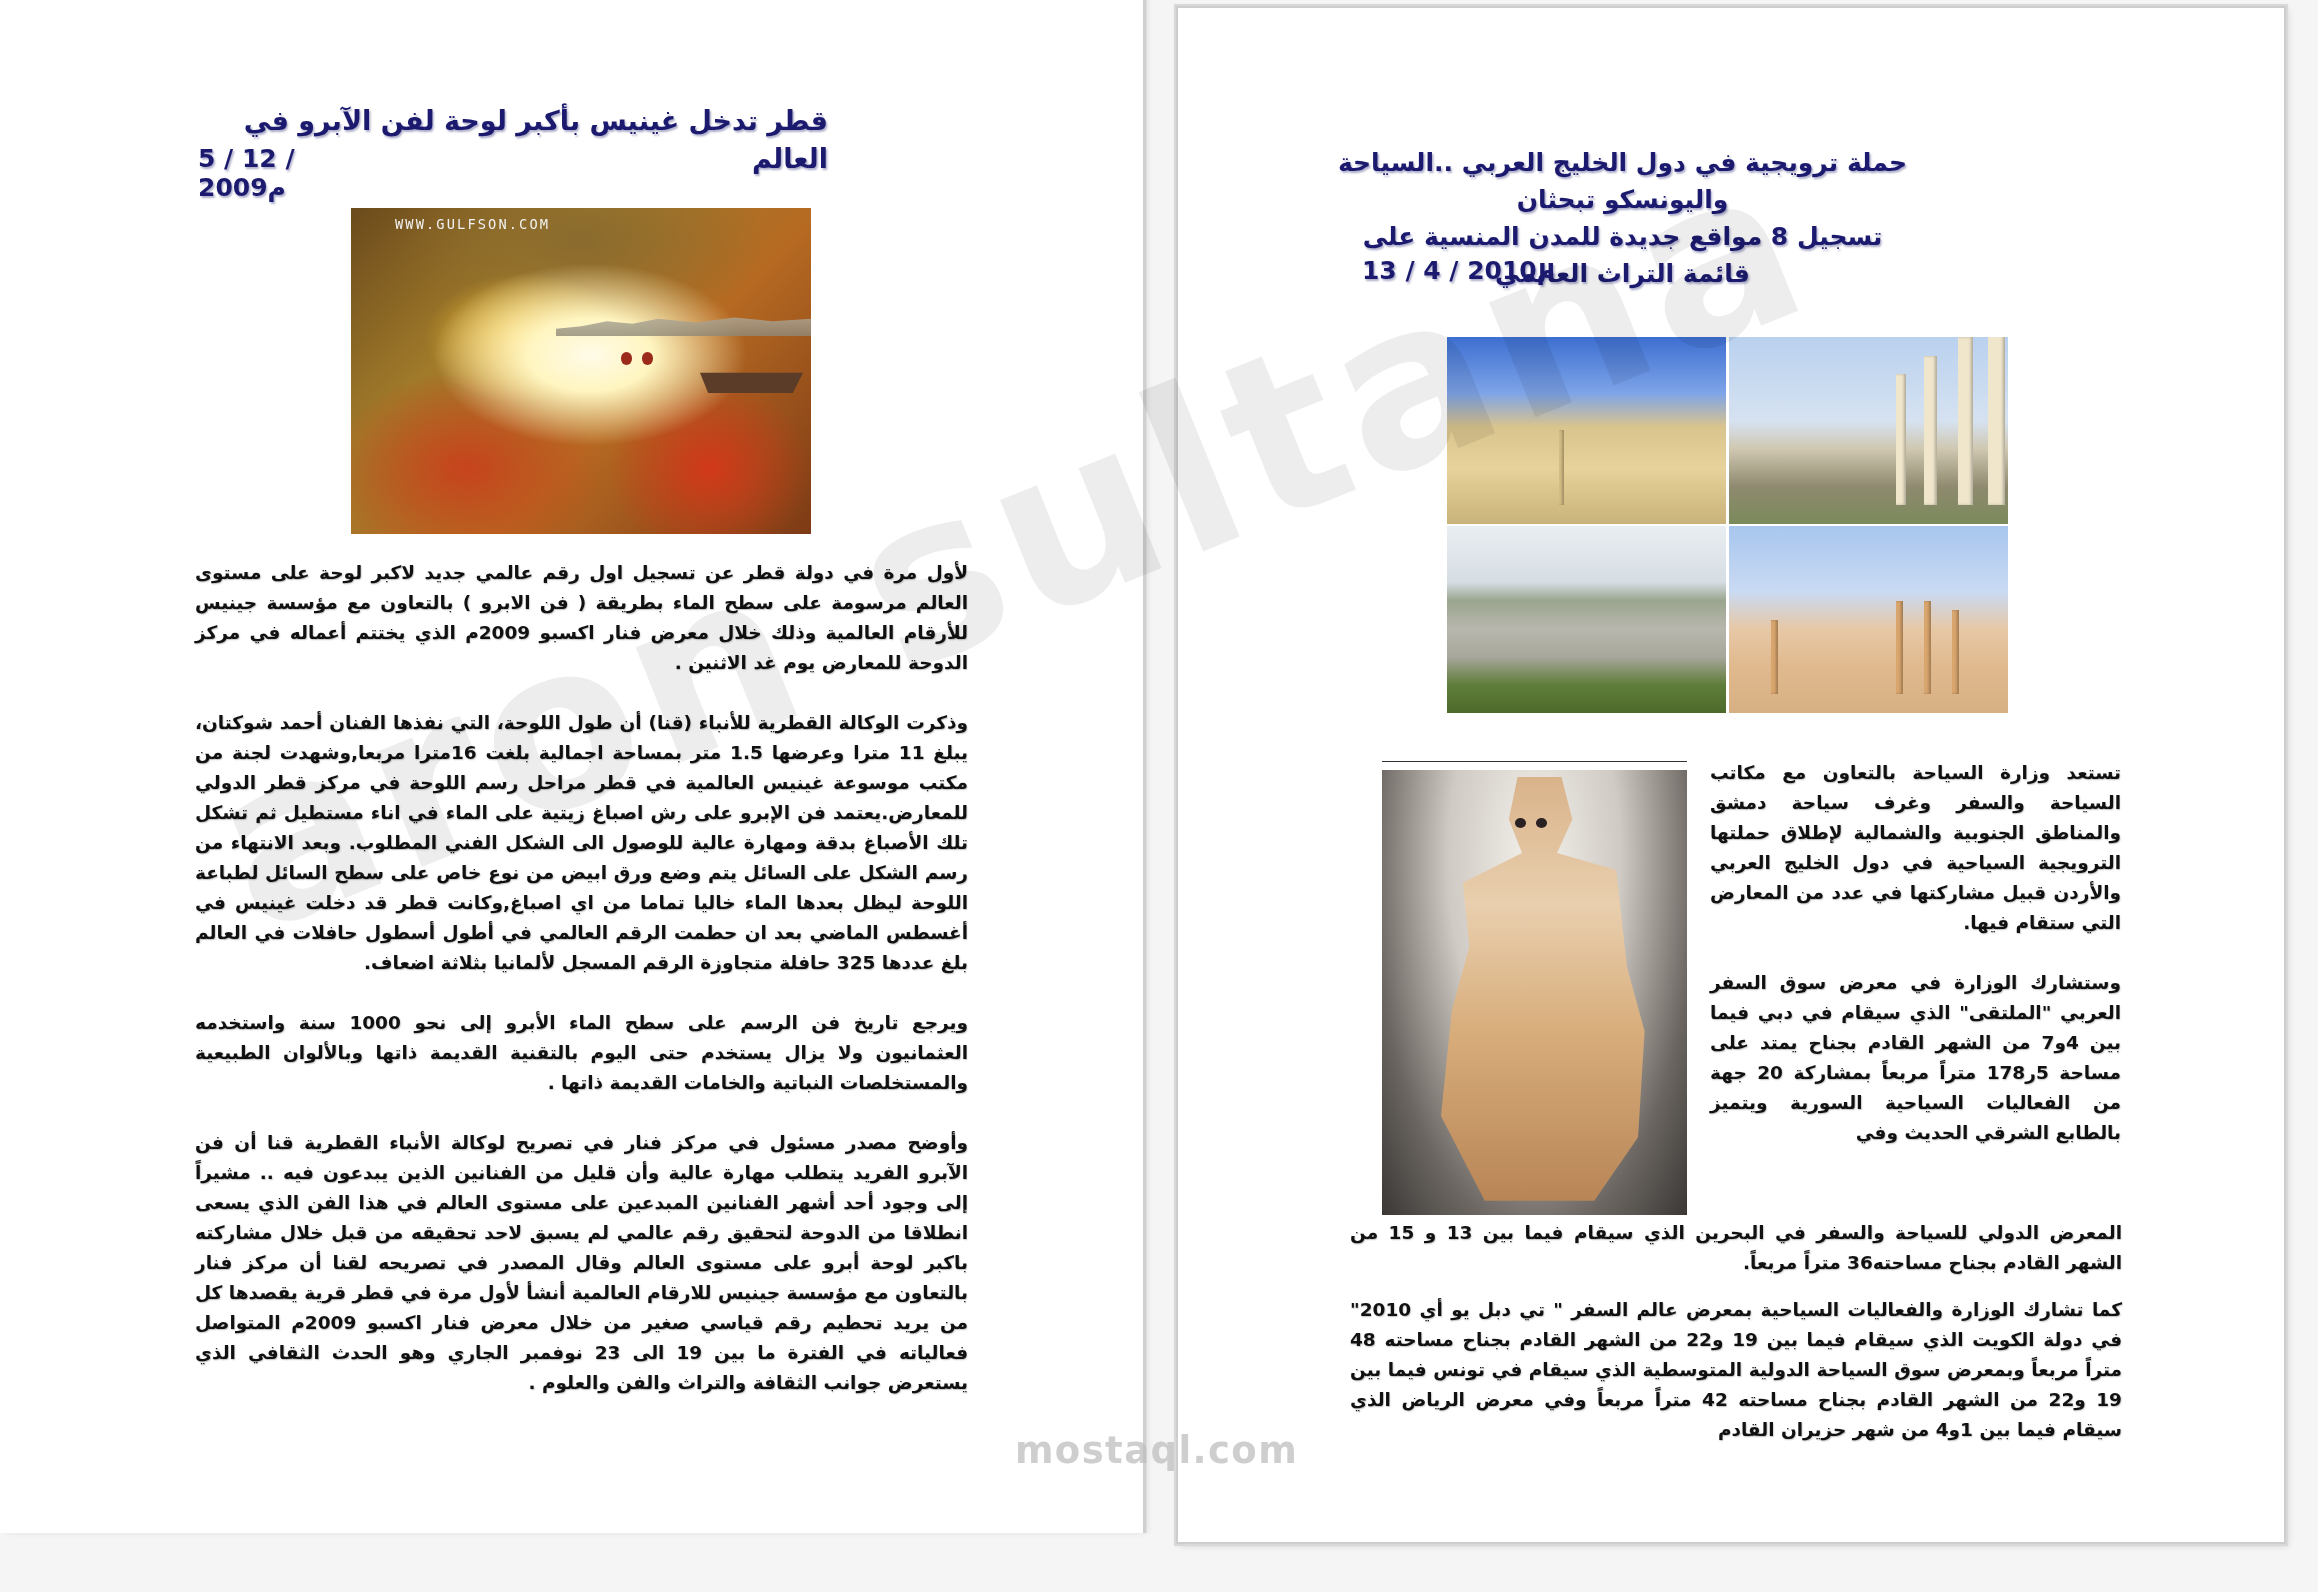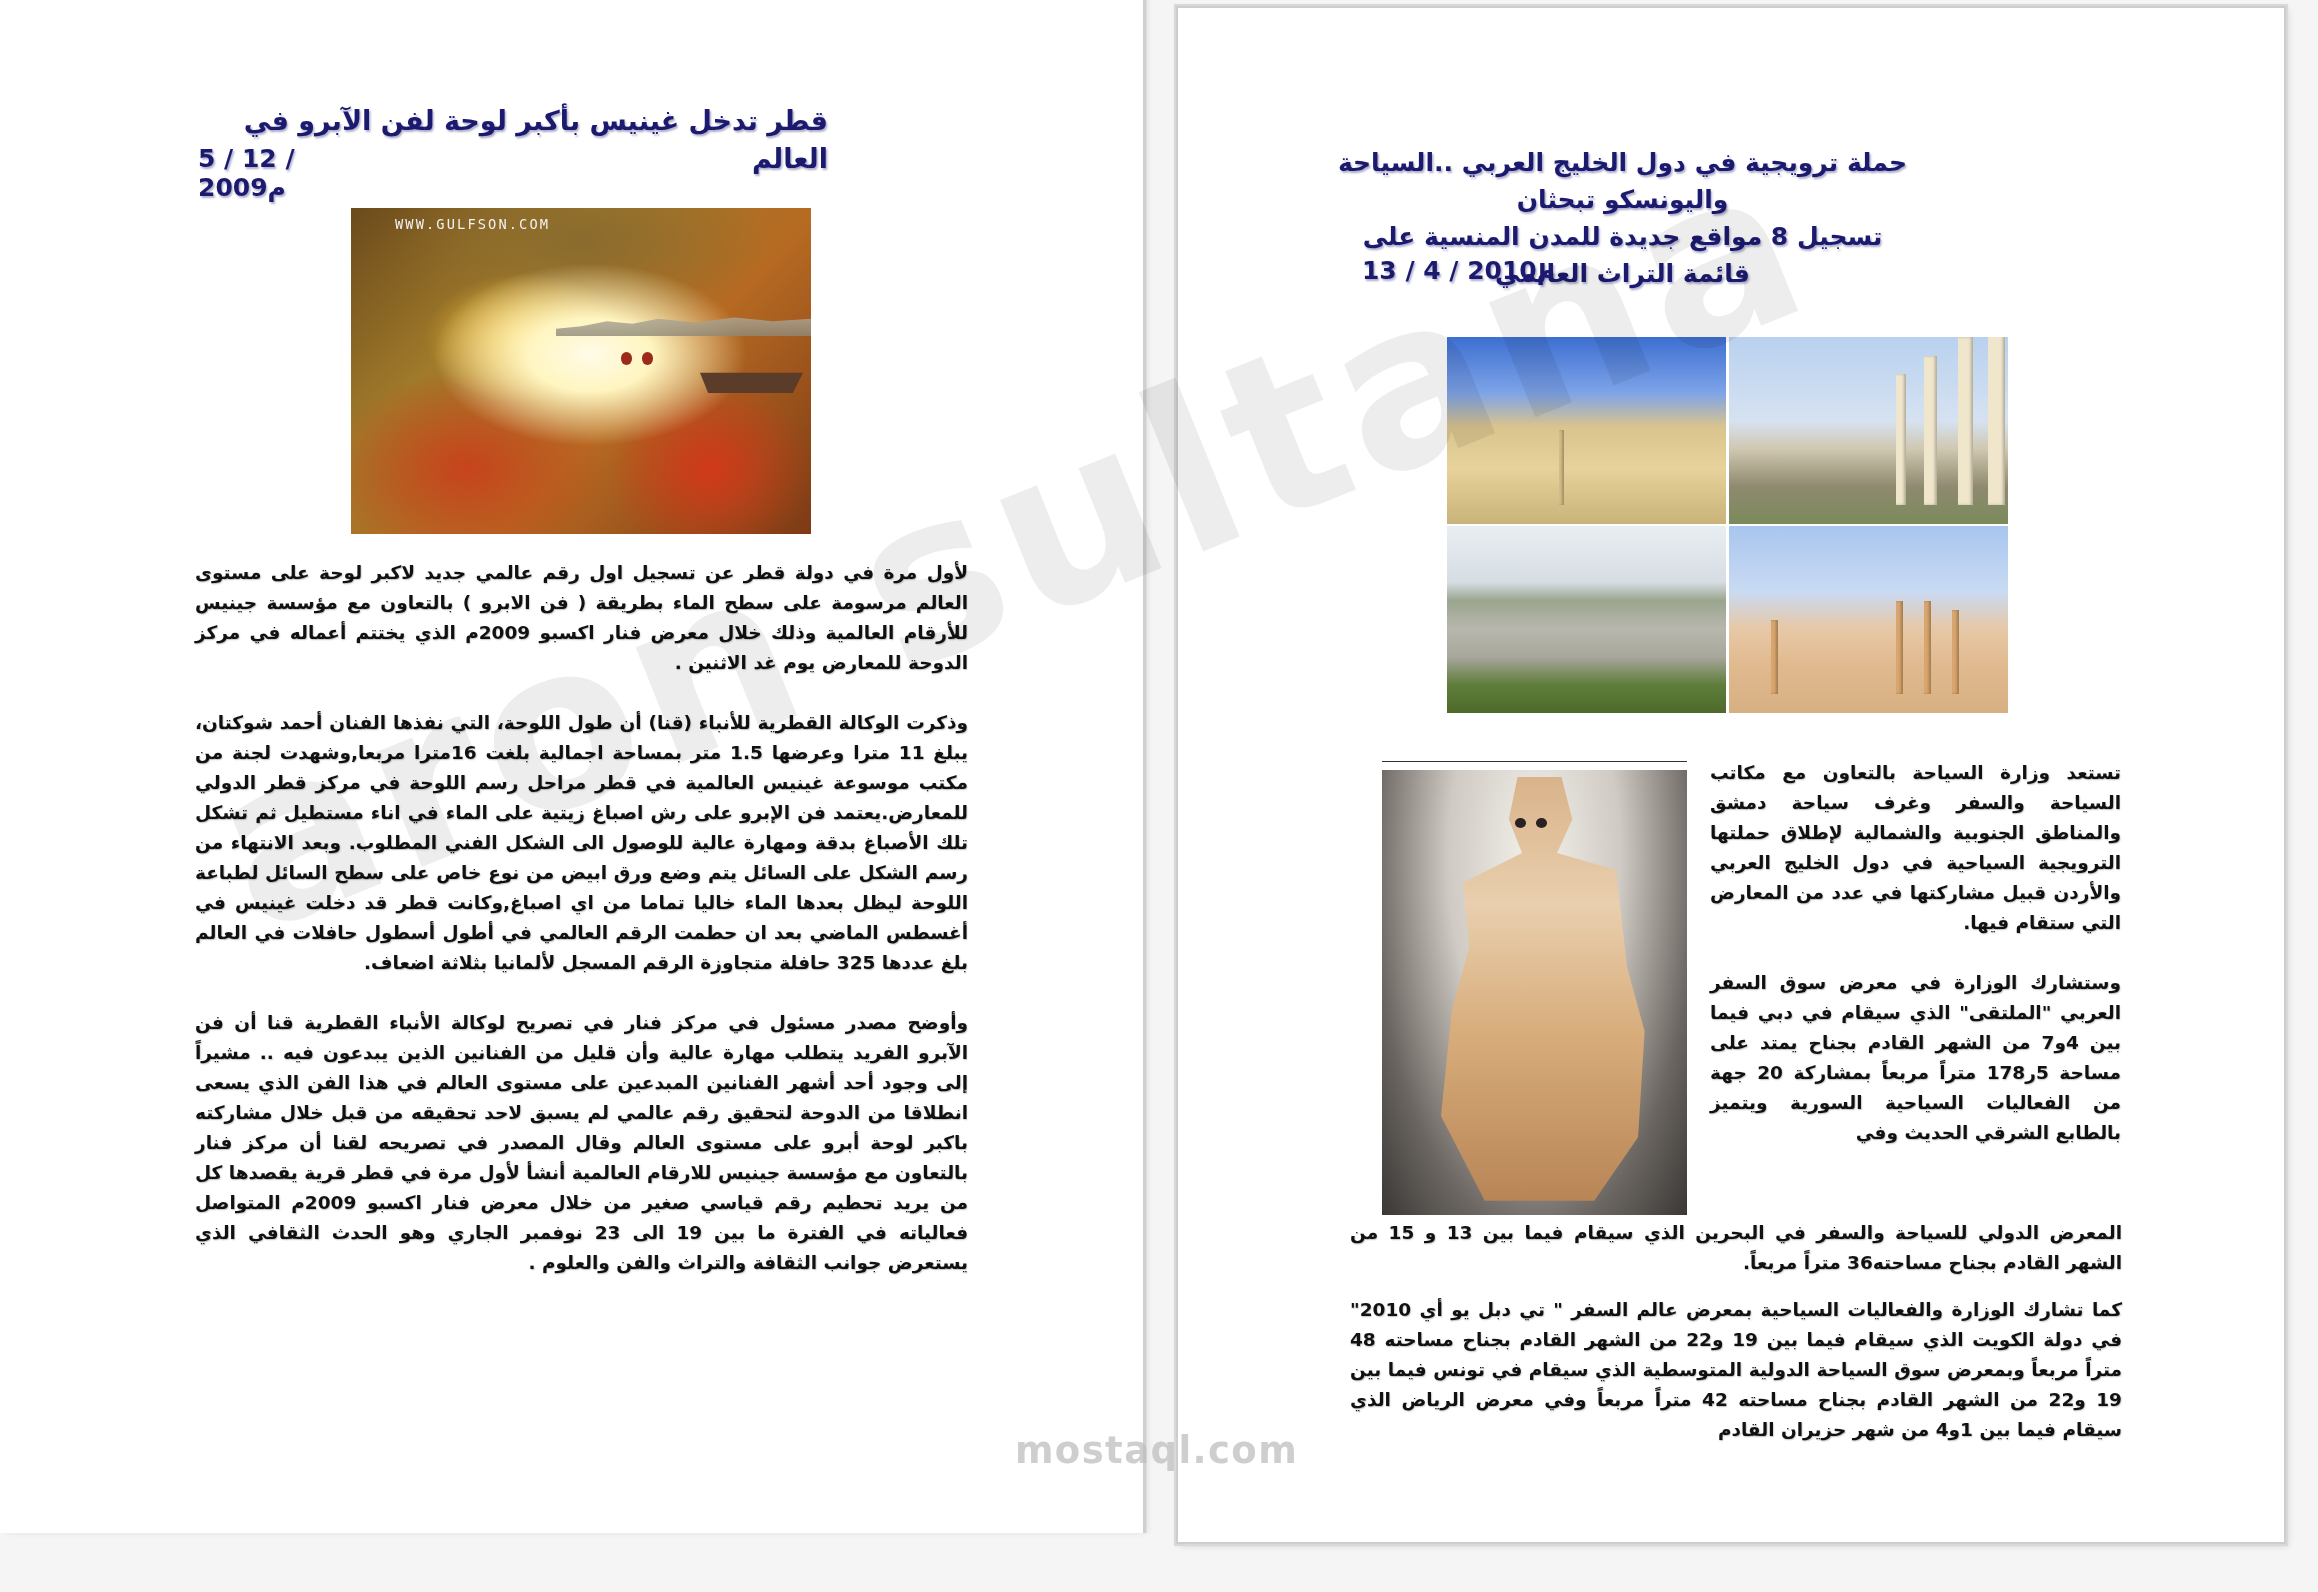--- a/index.html
+++ b/index.html
@@ -117,20 +117,21 @@
       <span class="wm-site">WWW.GULFSON.COM</span>
       <div class="skyline"></div>
       <div class="buoy" style="left:270px"></div>
       <div class="buoy" style="left:291px"></div>
       <div class="ship"></div>
     </div>
 
     <div class="body-text left-body">
       <p>لأول مرة في دولة قطر عن تسجيل اول رقم عالمي جديد لاكبر لوحة على مستوى العالم مرسومة على سطح الماء بطريقة ( فن الابرو ) بالتعاون مع مؤسسة جينيس للأرقام العالمية وذلك خلال معرض فنار اكسبو 2009م الذي يختتم أعماله في مركز الدوحة للمعارض يوم غد الاثنين .</p>
       <p>وذكرت الوكالة القطرية للأنباء (قنا) أن طول اللوحة، التي نفذها الفنان أحمد شوكتان، يبلغ 11 مترا وعرضها 1.5 متر بمساحة اجمالية بلغت 16مترا مربعا,وشهدت لجنة من مكتب موسوعة غينيس العالمية في قطر مراحل رسم اللوحة في مركز قطر الدولي للمعارض.يعتمد فن الإبرو على رش اصباغ زيتية على الماء في اناء مستطيل ثم تشكل تلك الأصباغ بدقة ومهارة عالية للوصول الى الشكل الفني المطلوب. وبعد الانتهاء من رسم الشكل على السائل يتم وضع ورق ابيض من نوع خاص على سطح السائل لطباعة اللوحة ليظل بعدها الماء خاليا تماما من اي اصباغ,وكانت قطر قد دخلت غينيس في أغسطس الماضي بعد ان حطمت الرقم العالمي في أطول أسطول حافلات في العالم بلغ عددها 325 حافلة متجاوزة الرقم المسجل لألمانيا بثلاثة اضعاف.</p>
+      <p>ويرجع تاريخ فن الرسم على سطح الماء الأبرو إلى نحو 1000 سنة واستخدمه العثمانيون ولا يزال يستخدم حتى اليوم بالتقنية القديمة ذاتها وبالألوان الطبيعية والمستخلصات النباتية والخامات القديمة ذاتها .</p>
       <p>وأوضح مصدر مسئول في مركز فنار في تصريح لوكالة الأنباء القطرية قنا أن فن الآبرو الفريد يتطلب مهارة عالية وأن قليل من الفنانين الذين يبدعون فيه .. مشيراً إلى وجود أحد أشهر الفنانين المبدعين على مستوى العالم في هذا الفن الذي يسعى انطلاقا من الدوحة لتحقيق رقم عالمي لم يسبق لاحد تحقيقه من قبل خلال مشاركته باكبر لوحة أبرو على مستوى العالم وقال المصدر في تصريحه لقنا أن مركز فنار بالتعاون مع مؤسسة جينيس للارقام العالمية أنشأ لأول مرة في قطر قرية يقصدها كل من يريد تحطيم رقم قياسي صغير من خلال معرض فنار اكسبو 2009م المتواصل فعالياته في الفترة ما بين 19 الى 23 نوفمبر الجاري وهو الحدث الثقافي الذي يستعرض جوانب الثقافة والتراث والفن والعلوم .</p>
     </div>
   </div>
 
   <div class="page page-right">
     <div class="headline right-title">
       <div>حملة ترويجية في دول الخليج العربي ..السياحة واليونسكو تبحثان</div>
       <div>تسجيل 8 مواقع جديدة للمدن المنسية على قائمة التراث العالمي</div>
     </div>
     <div class="headline right-date">13 / 4 / 2010م</div>

